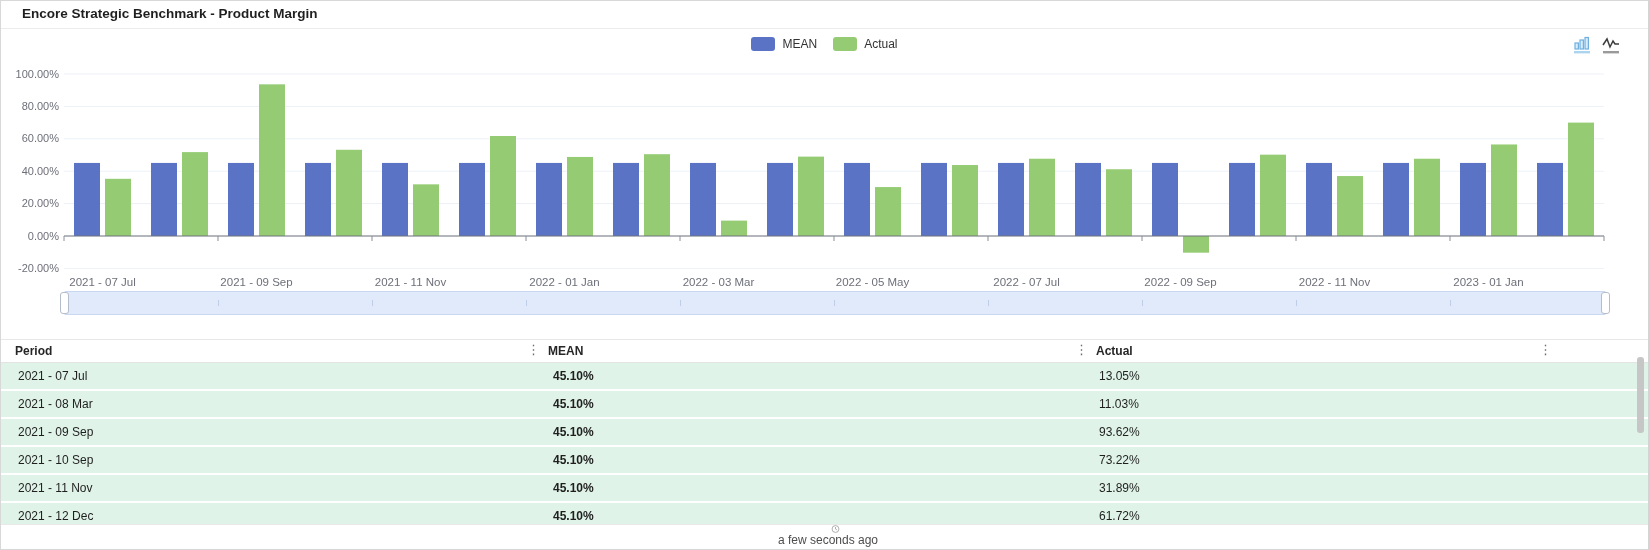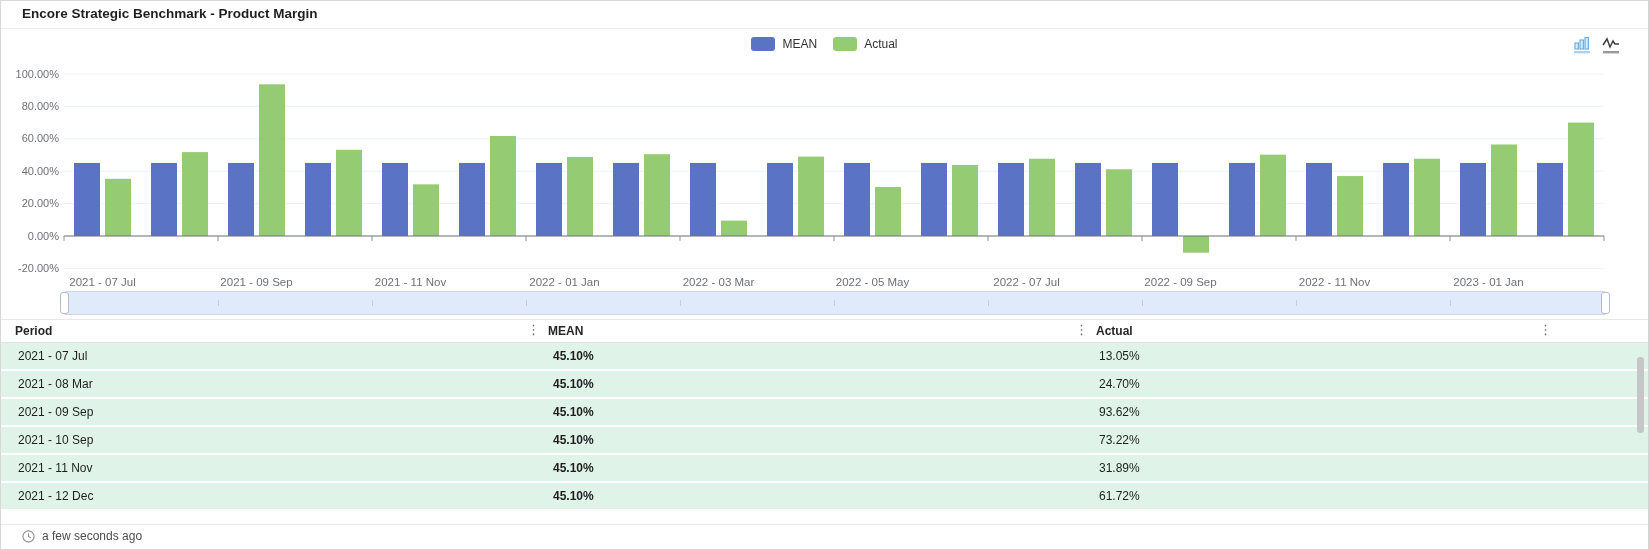--- a/index.html
+++ b/index.html
@@ -34,41 +34,41 @@
     border-radius:2px; cursor:grab;
   }
   .dz-sep { position:absolute; top:35%; width:1px; height:30%; background:rgba(150,170,205,.45); }
   .dz-handle {
     position:absolute; top:50%; width:9px; height:22px; transform:translateY(-50%);
     background:#fff; border:1px solid #b5bdcc; border-radius:3px; cursor:ew-resize;
   }
   .dz-handle.left { left:-4px; } .dz-handle.right { right:-4px; }
 
   
-  .table { position:absolute; left:0; top:318px; width:100%; border-top:1px solid #e8e8e8; }
+  .table { position:absolute; left:0; top:338px; width:100%; border-top:1px solid #e8e8e8; }
   .thead { position:relative; height:23px; background:#fff; border-bottom:1px solid #e3e3e3; }
   .th { position:absolute; top:4px; font-size:12px; font-weight:bold; color:#262626; cursor:pointer; }
   .kebab { position:absolute; top:3px; font-size:13px; color:#6a6a6a; cursor:pointer; line-height:1;
            letter-spacing:0; width:12px; text-align:center; }
   .tbody { position:relative; }
   .trow { position:relative; height:28px; background:#dff3e8; border-bottom:2px solid #fff; }
   .td { position:absolute; top:6px; font-size:12px; color:#1f1f1f; }
   .td.c0 { left:17px; } .td.c1 { left:552px;font-weight:bold; } .td.c2 { left:1098px; }
   .th.c0 { left:14px; } .th.c1 { left:547px; } .th.c2 { left:1095px; }
   .kebab.k1 { left:526px; } .kebab.k2 { left:1074px; } .kebab.k3 { left:1538px; }
 
   .scroll-thumb {
     position:absolute; right:4px; top:356px; width:7px; height:76px;
     background:#c6c6c6; border-radius:3px; cursor:pointer;
   }
 
   
   .footer {
     position:absolute; left:0; bottom:2px; width:100%; height:23px;
-    border-top:1px solid #e9e9e9; background:#fff; display:flex; align-items:center;
+    border-top:1px solid #e9e9e9; background:#fff; display:flex; align-items:center;flex-direction:column;
   }
   .footer svg { margin-left:21px; }
   .footer-text { margin-left:7px; font-size:12px; color:#4d4d4d; }
 </style>
 </head>
 <body>
 
 <div class="app">
 
   <div class="title">Encore Strategic Benchmark - Product Margin</div>
@@ -202,21 +202,21 @@
     </div>
     <div class="tbody" id="table-body">
         <div class="trow">
           <span class="td c0">2021 - 07 Jul</span>
           <span class="td c1">45.10%</span>
           <span class="td c2">13.05%</span>
         </div>
         <div class="trow">
           <span class="td c0">2021 - 08 Mar</span>
           <span class="td c1">45.10%</span>
-          <span class="td c2">24.70%</span>
+          <span class="td c2">11.03%</span>
         </div>
         <div class="trow">
           <span class="td c0">2021 - 09 Sep</span>
           <span class="td c1">45.10%</span>
           <span class="td c2">93.62%</span>
         </div>
         <div class="trow">
           <span class="td c0">2021 - 10 Sep</span>
           <span class="td c1">45.10%</span>
           <span class="td c2">73.22%</span>

